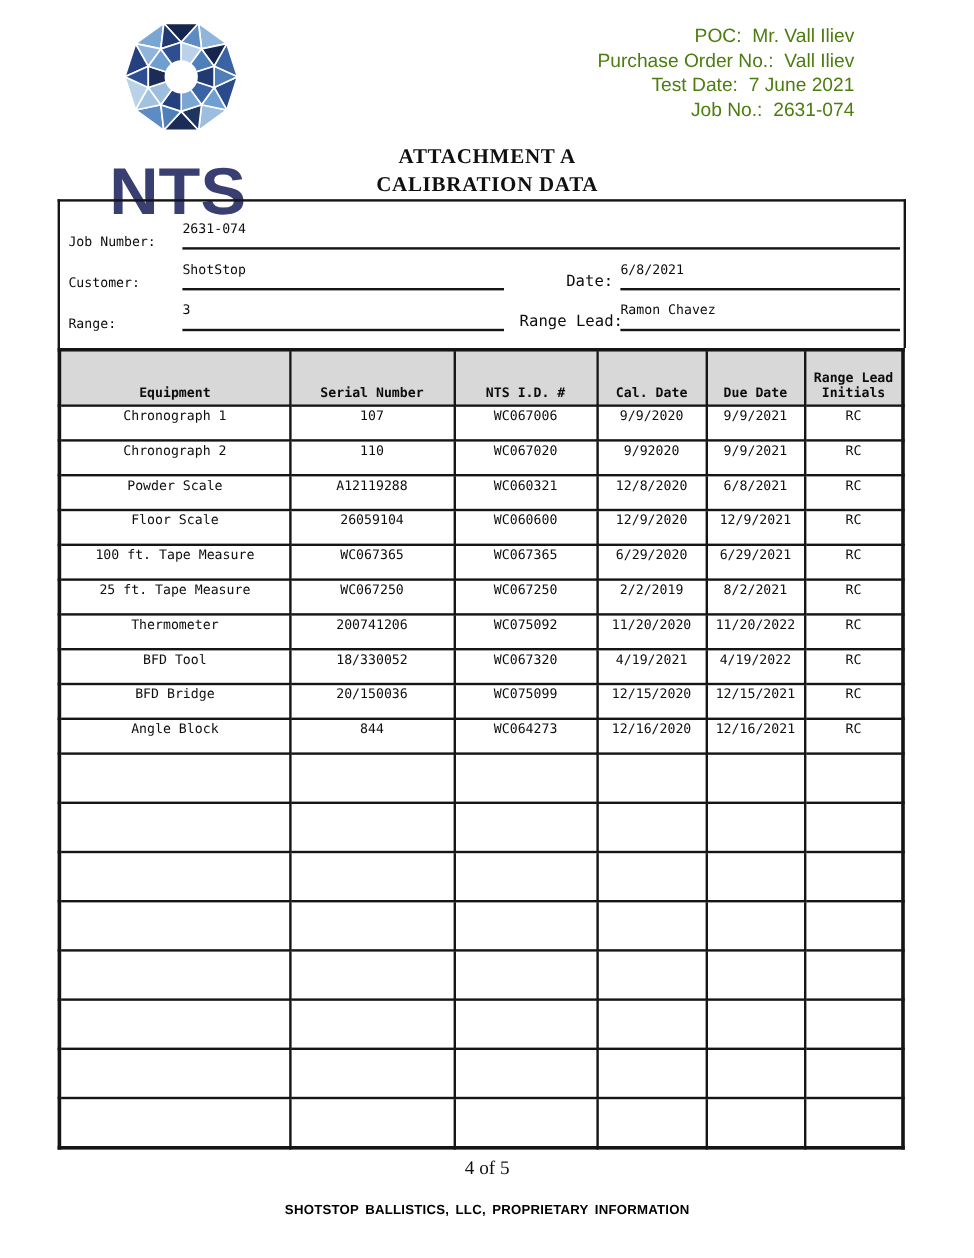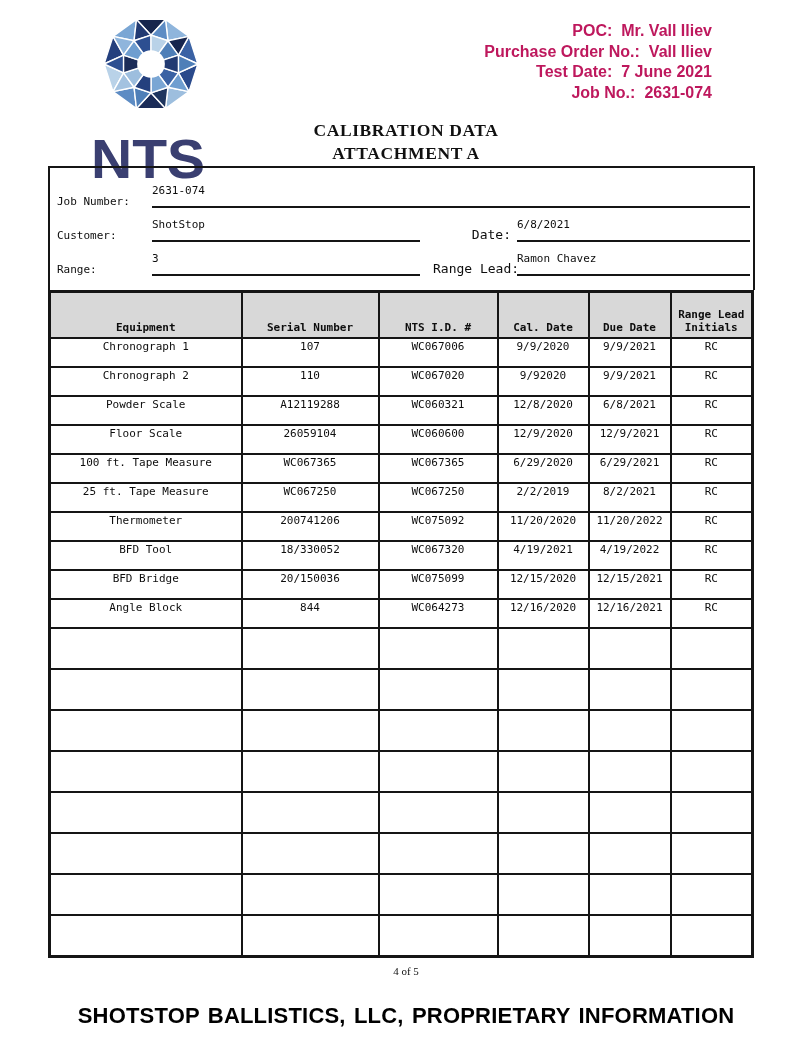--- a/index.html
+++ b/index.html
@@ -16,22 +16,22 @@
   
   .logo{position:absolute;left:90px;top:16px;display:flex;align-items:center;flex-direction:column;}
   .gem{width:96px;height:96px;flex:none;}
   .logo-text{
     font-family:"Liberation Sans",sans-serif;font-weight:bold;font-size:60px;
     color:var(--logo-navy);line-height:96px;margin-left:1px;letter-spacing:0px;
     transform:scale(0.95,0.92);transform-origin:left center;
   }
   .poc{
     position:absolute;top:21px;right:100px;text-align:right;
-    font-family:"Liberation Sans",sans-serif;font-weight:bold;font-size:16px;
-    line-height:20.5px;color:#be185d;
+    font-family:"Liberation Sans",sans-serif;font-weight:normal;font-size:16px;
+    line-height:20.5px;color:#4d7c0f;
   }
   .poc-line{display:flex;justify-content:flex-end;gap:9px;white-space:nowrap;}
 
   
   .title{
     position:absolute;top:119px;left:0;width:100%;text-align:center;
     font-family:"Liberation Serif",serif;font-weight:bold;font-size:17.5px;
     line-height:23px;letter-spacing:.6px;color:#101010;
   }
 
@@ -66,25 +66,25 @@
   }
   .cal-table tbody tr.data td{
     height:25px;vertical-align:top;text-align:center;
     font-size:11px;padding:2px 2px 0 2px;line-height:12px;white-space:nowrap;margin-top:28px;
   }
   .cal-table tbody tr.empty td{height:37px;}
 
   
   .pagenum{
     position:absolute;top:965px;left:0;width:100%;text-align:center;
-    font-family:"Liberation Serif",serif;font-size:11px;color:#101010;
+    font-family:"Liberation Serif",serif;font-size:16px;color:#101010;
   }
   .footer-line{
     position:absolute;top:1003px;left:0;width:100%;text-align:center;
-    font-family:"Liberation Sans",sans-serif;font-weight:bold;font-size:22px;
+    font-family:"Liberation Sans",sans-serif;font-weight:bold;font-size:11px;
     letter-spacing:.2px;word-spacing:2px;color:#000;white-space:nowrap;
   }
 </style>
 </head>
 <body>
 
 <div class="page">
 
   <div class="logo">
     <svg class="gem" viewBox="0 0 90 90" xmlns="http://www.w3.org/2000/svg" stroke="#ffffff" stroke-width="1.3" stroke-linejoin="round">
@@ -136,22 +136,22 @@
       <span>Test Date:</span>
       <span>7 June 2021</span>
     </div>
     <div class="poc-line">
       <span>Job No.:</span>
       <span>2631-074</span>
     </div>
   </div>
 
   <div class="title">
+    <div>ATTACHMENT A</div>
     <div>CALIBRATION DATA</div>
-    <div>ATTACHMENT A</div>
   </div>
 
   <div class="form-box">
     <div class="form-row first">
       <span class="flabel">Job Number:</span>
       <span class="field grow">
         <span class="fval">2631-074</span>
       </span>
     </div>
     <div class="form-row">

